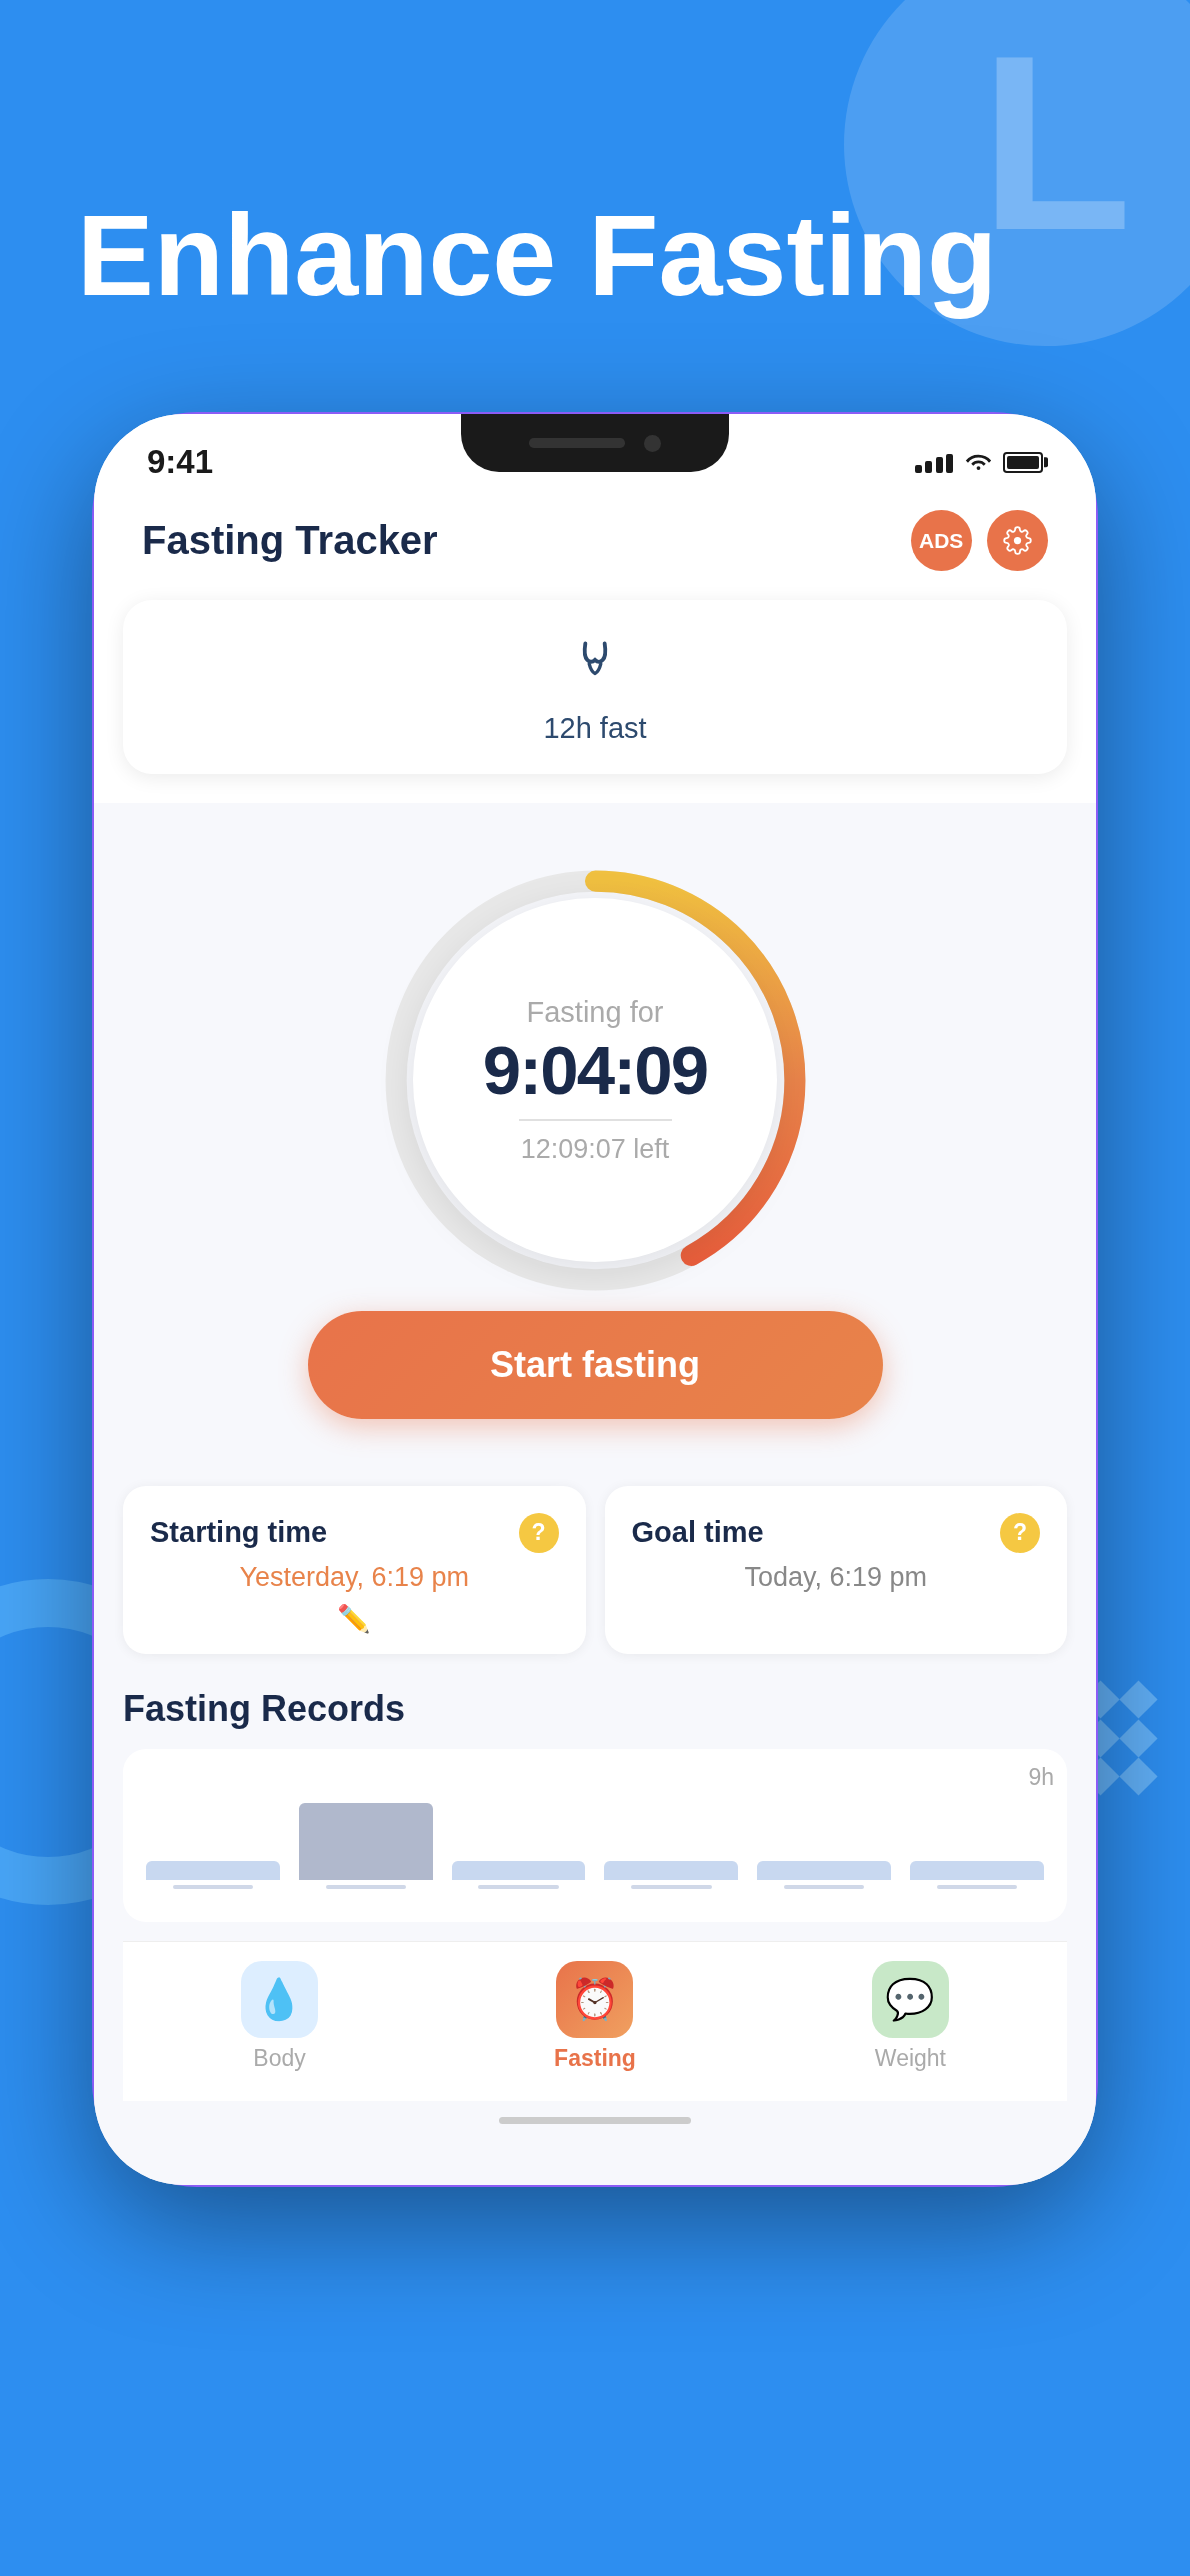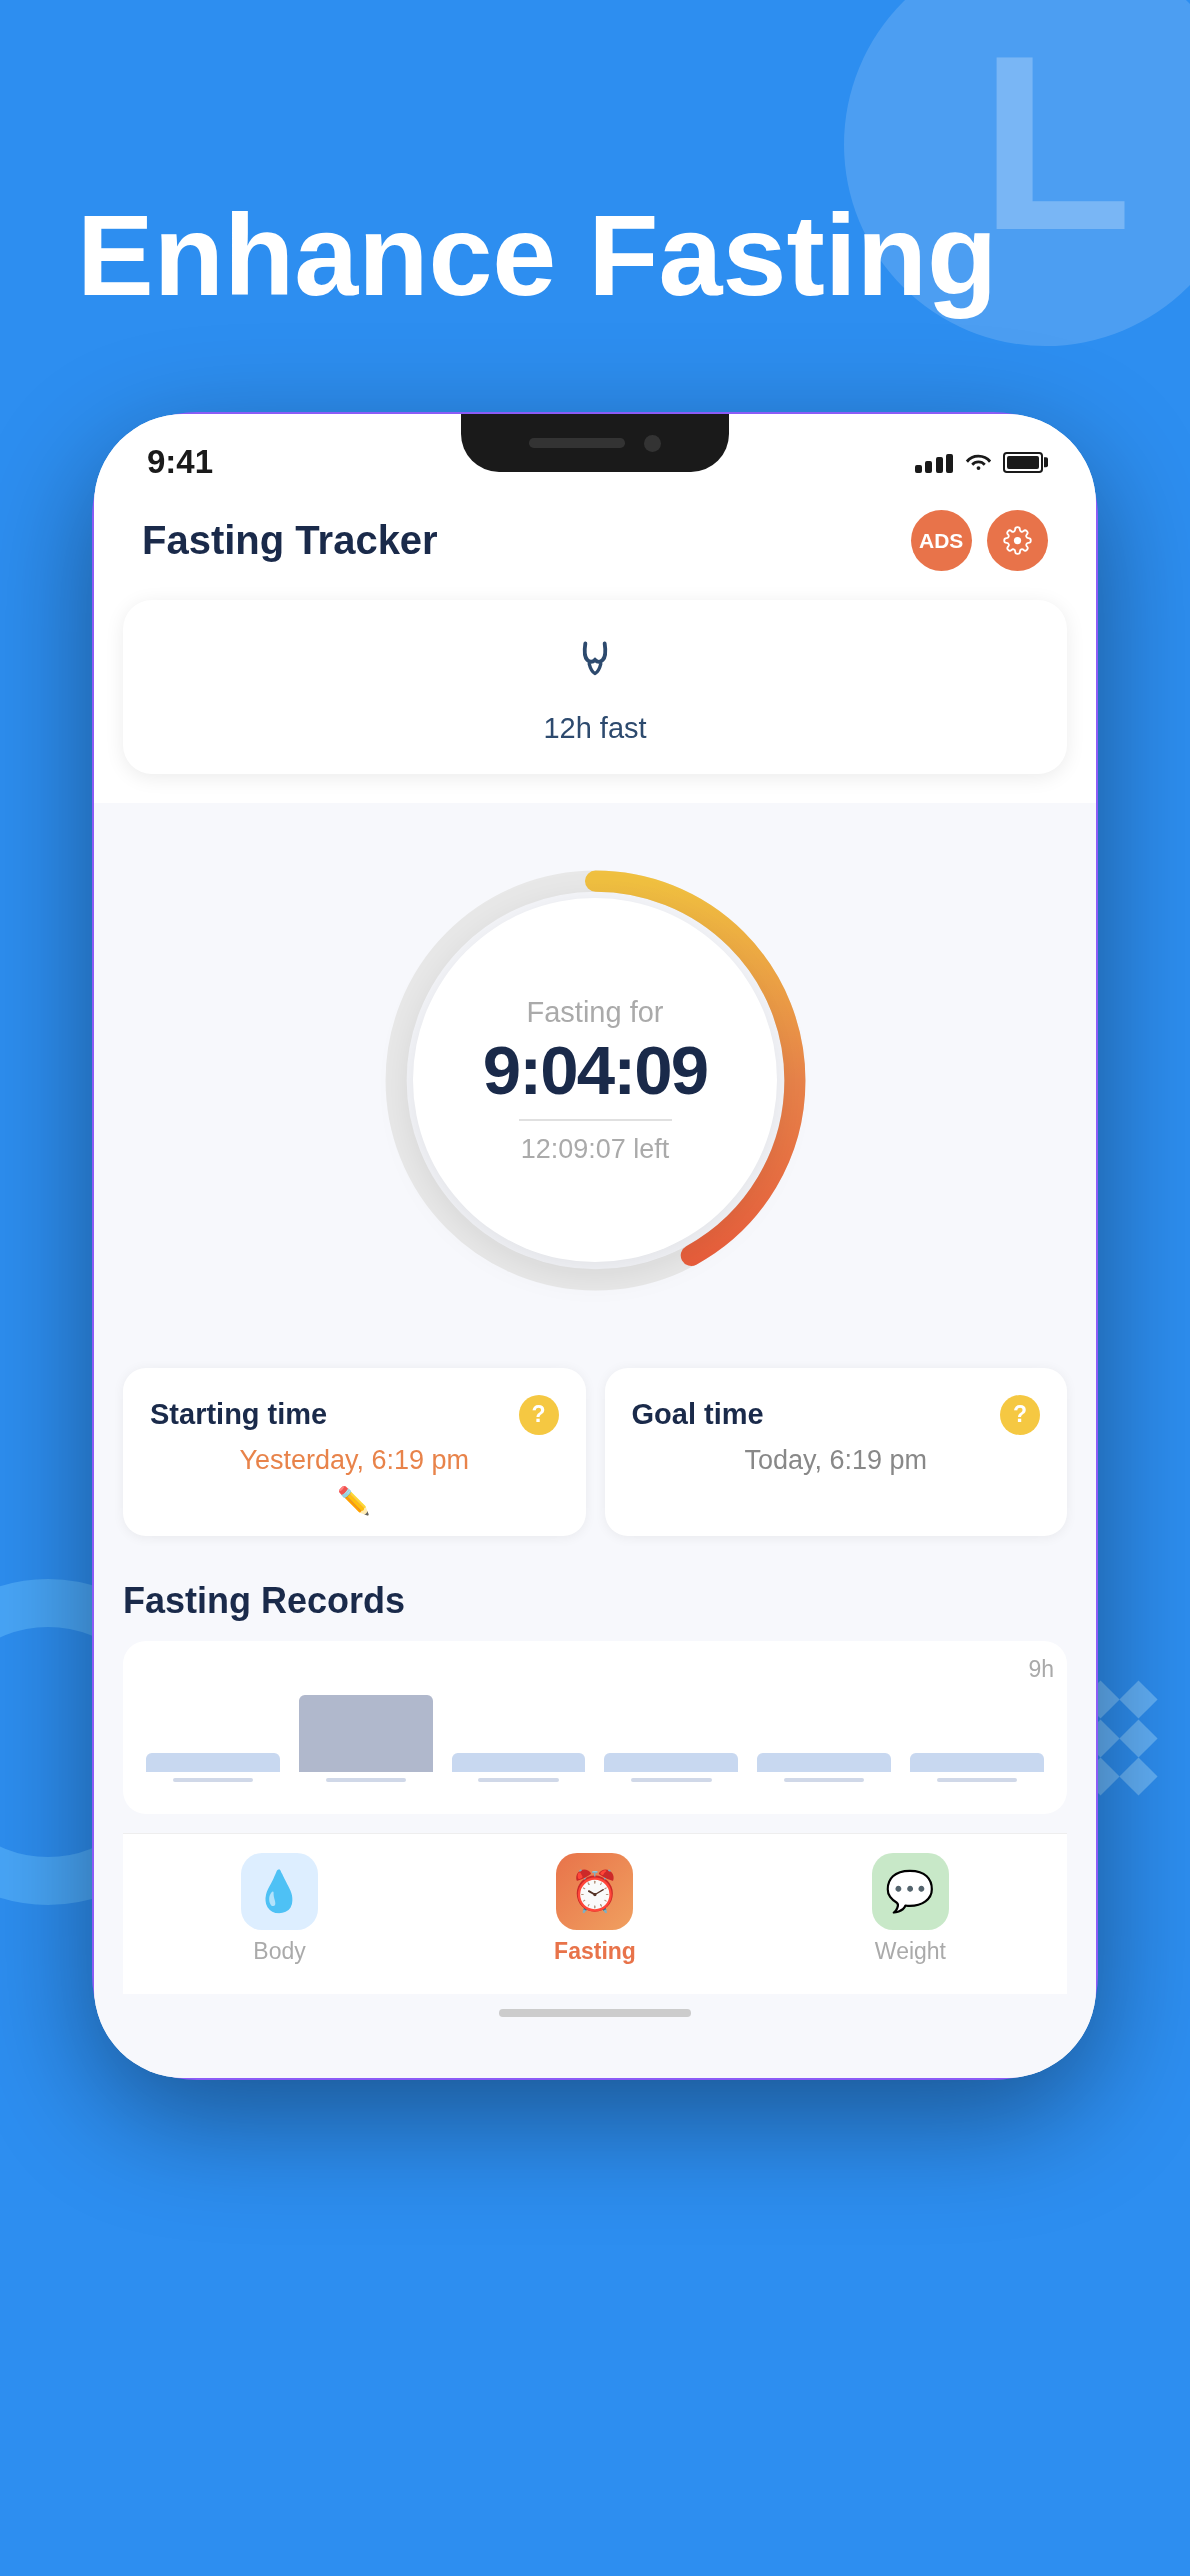--- a/index.html
+++ b/index.html
@@ -406,21 +406,21 @@
       color: #e8834a;
     }
 
     .time-card-value-gray {
       font-size: 27px;
       color: #888;
     }
 
     
     .records-section {
-      margin-top: 44px;
+      margin-top: 34px;
     }
 
     .records-title {
       font-size: 36px;
       font-weight: 700;
       color: #1a2a4a;
       margin-bottom: 19px;
     }
 
     .records-chart {
@@ -623,20 +623,21 @@
               <circle class="timer-circle-progress" cx="230" cy="230" r="208" stroke-dasharray="1307" stroke-dashoffset="758" stroke="url(#timerGradient)"></circle>
             </svg>
             <div class="timer-inner">
               <span class="timer-label">Fasting for</span>
               <span class="timer-time">9:04:09</span>
               <div class="timer-divider"></div>
               <span class="timer-left">12:09:07 left</span>
             </div>
           </div>
 
+          <button class="start-btn">Start fasting</button>
         </div>
 
         <div class="time-cards">
           <div class="time-card">
             <div class="time-card-header">
               <span class="time-card-title">Starting time</span>
               <div class="question-badge">?</div>
             </div>
             <div class="time-card-value">Yesterday, 6:19 pm</div>
             <div class="time-card-edit">✏️</div>

